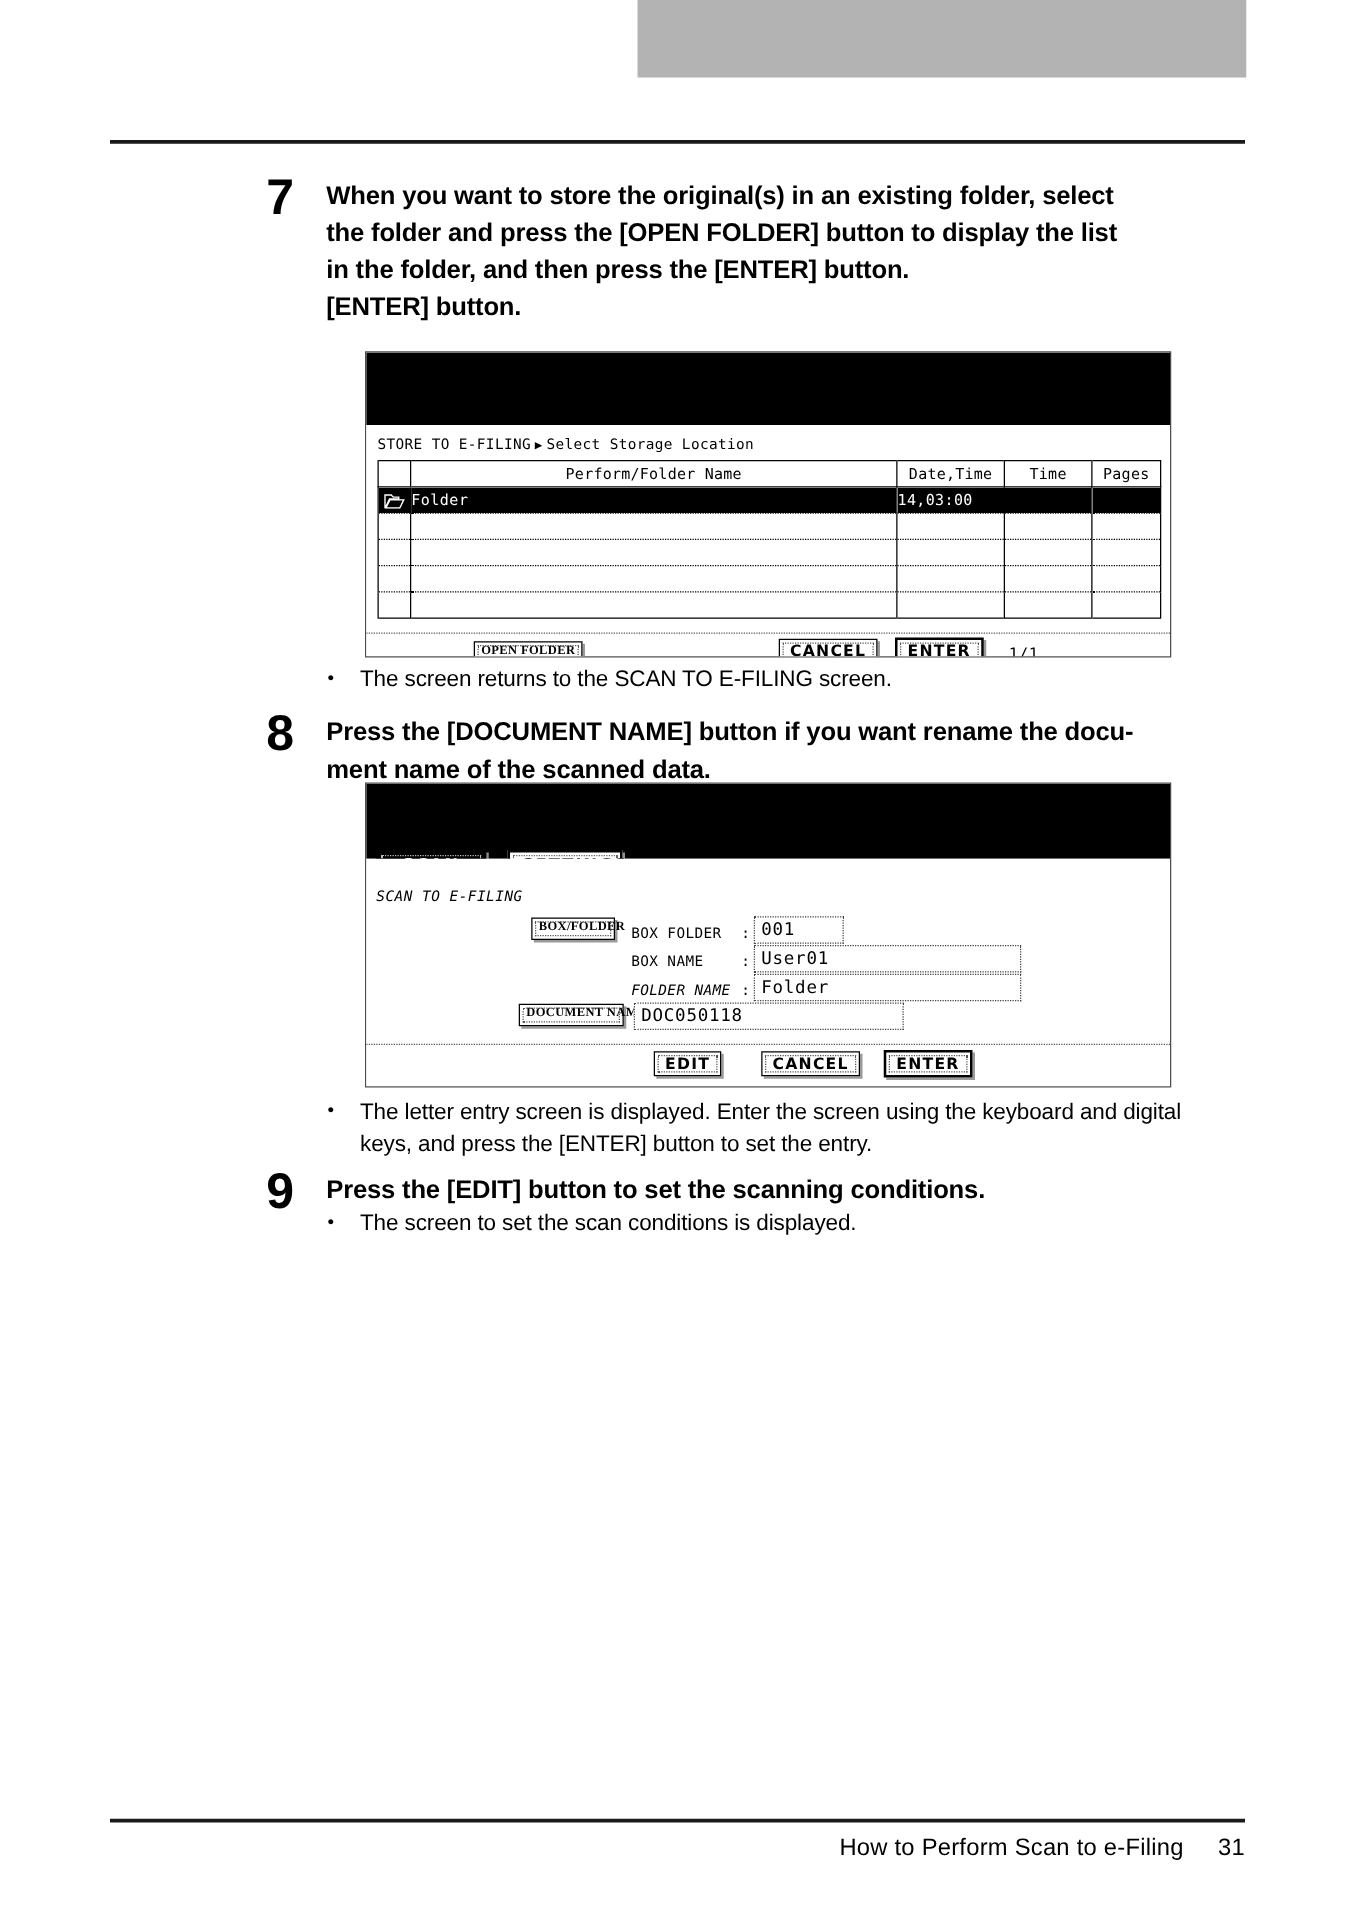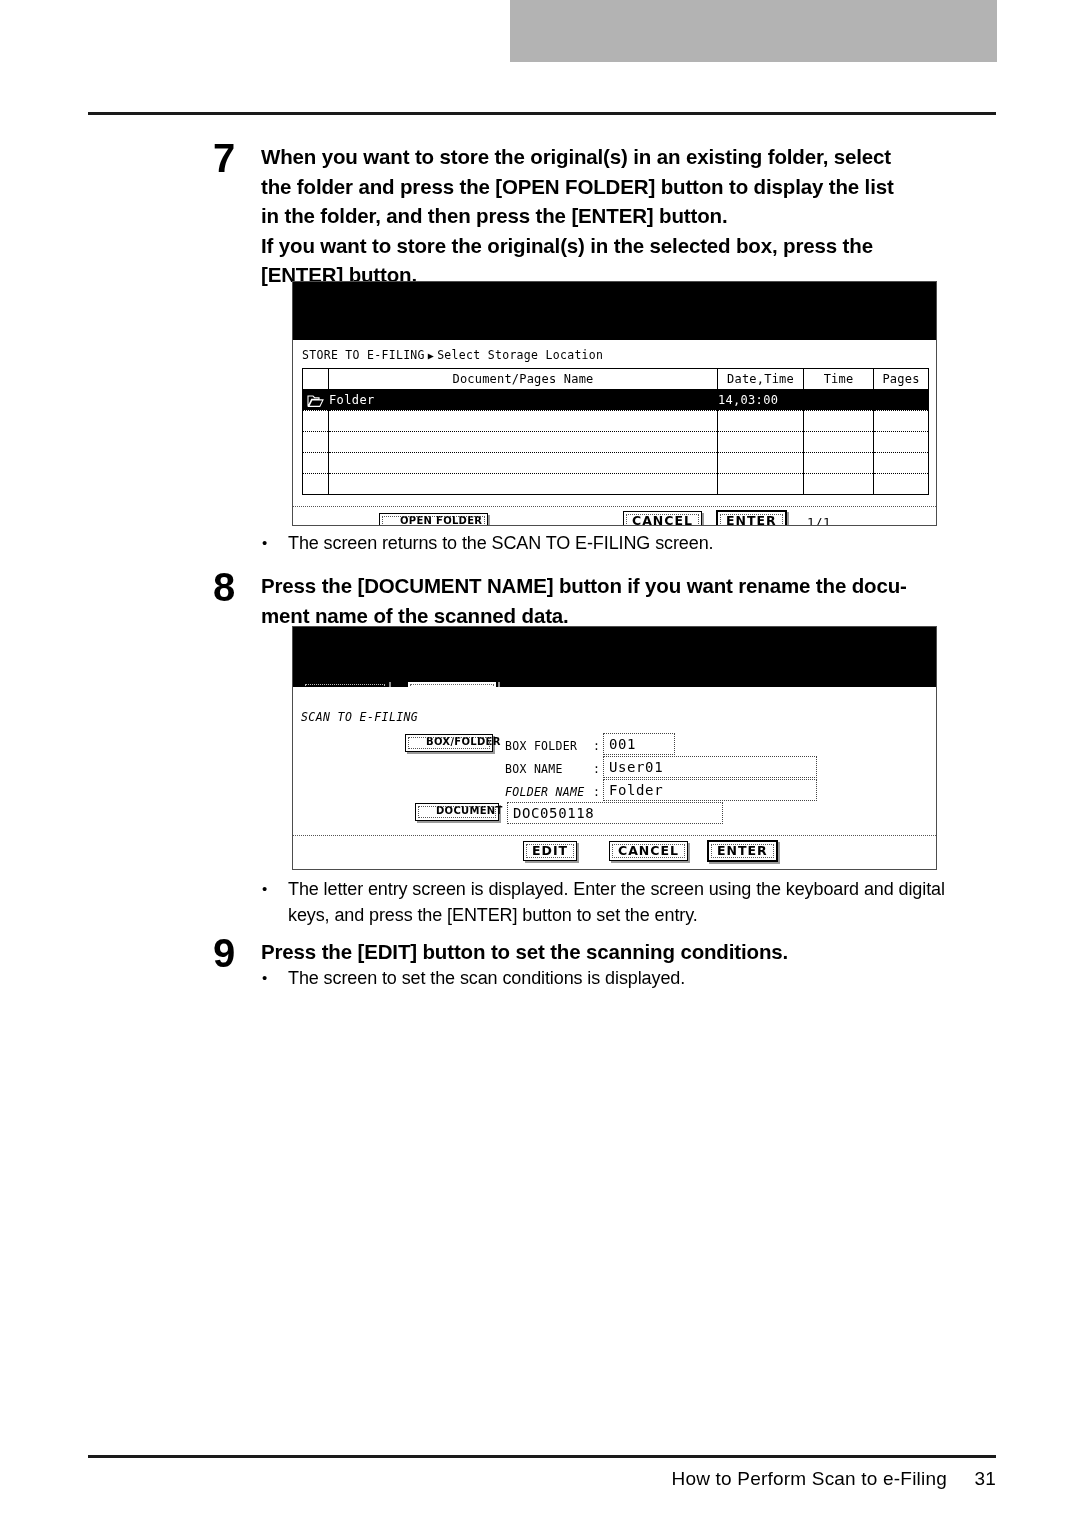--- a/index.html
+++ b/index.html
@@ -151,21 +151,21 @@
   .btn::after{
     content:"";
     position:absolute; left:2px; right:2px; top:2px; bottom:2px;
     border:1px dotted #555;
     pointer-events:none;
   }
   .btn.strong{
     border-width:2.5px;
   }
   .btn.small{
-    font-size:10px; letter-spacing:.3px; padding:2px 5px 3px 20px;
+    font-size:10px; letter-spacing:.3px; padding:2px 5px 3px 5px;font-family:Liberation Serif, serif;
   }
 
   
   .btnbar{ position:relative; width:100%; height:100%; }
   .sep-dot{
     position:absolute; left:0; right:0;
     border-top:1.5px dotted #555;
   }
 
   
@@ -214,21 +214,20 @@
 
 <div class="top-gray-bar"></div>
 <div class="top-rule"></div>
 
 <div class="step" style="left:213px; top:138px; width:790px;">
   <div class="step-num">7</div>
   <div class="step-body">
     <p>When you want to store the original(s) in an existing folder, select</p>
     <p>the folder and press the [OPEN FOLDER] button to display the list</p>
     <p>in the folder, and then press the [ENTER] button.</p>
-    <p>If you want to store the original(s) in the selected box, press the</p>
     <p>[ENTER] button.</p>
   </div>
 </div>
 
 <div class="lcd" style="left:256px; top:281px; width:645px; height:245px;">
 
   <div class="lcd-head" style="height:58px;"></div>
 
   <div class="lcd-inner" style="height:185px;">
 
@@ -241,21 +240,21 @@
         <colgroup>
           <col style="width:26px">
             <col>
             <col style="width:86px">
             <col style="width:70px">
             <col style="width:55px">
         </colgroup>
         <thead>
           <tr>
             <th class="icocol"></th>
-            <th>Document/Pages Name</th>
+            <th>Perform/Folder Name</th>
             <th>Date,Time</th>
             <th>Time</th>
             <th>Pages</th>
           </tr>
         </thead>
         <tbody>
           <tr class="row-sel">
             <td class="icocol sel">
               <span class="folder-ico">
                 <svg width="17" height="13" viewBox="0 0 17 13">
@@ -332,21 +331,21 @@
     <div class="tabs" style="top:53px;">
       <span class="tab active" style="width:88px;">SCAN</span>
       <span class="tab" style="width:92px; margin-left:7px;">SETTINGS</span>
     </div>
   </div>
 
   <div class="lcd-inner" style="height:182px;">
 
     <div class="scr-title" style="left:8px; top:23px;font-style:italic;">SCAN TO E-FILING</div>
 
-    <div class="btn small" style="position:absolute; left:112px; top:47px; width:88px;">BOX/FOLDER</div>
+    <div class="btn small" style="position:absolute; left:132px; top:47px; width:67px;">BOX/FOLDER</div>
 
     <div class="field-label" style="left:212px; top:52px;">BOX FOLDER</div>
     <div class="field-colon" style="left:300px; top:52px;">:</div>
     <div class="field-box" style="left:310px; top:46px; width:72px; height:22px;">001</div>
 
     <div class="field-label" style="left:212px; top:75px;">BOX NAME</div>
     <div class="field-colon" style="left:300px; top:75px;">:</div>
     <div class="field-box" style="left:310px; top:69px; width:214px; height:22px;">User01</div>
 
     <div class="field-label" style="left:212px; top:98px;font-style:italic;">FOLDER NAME</div>

